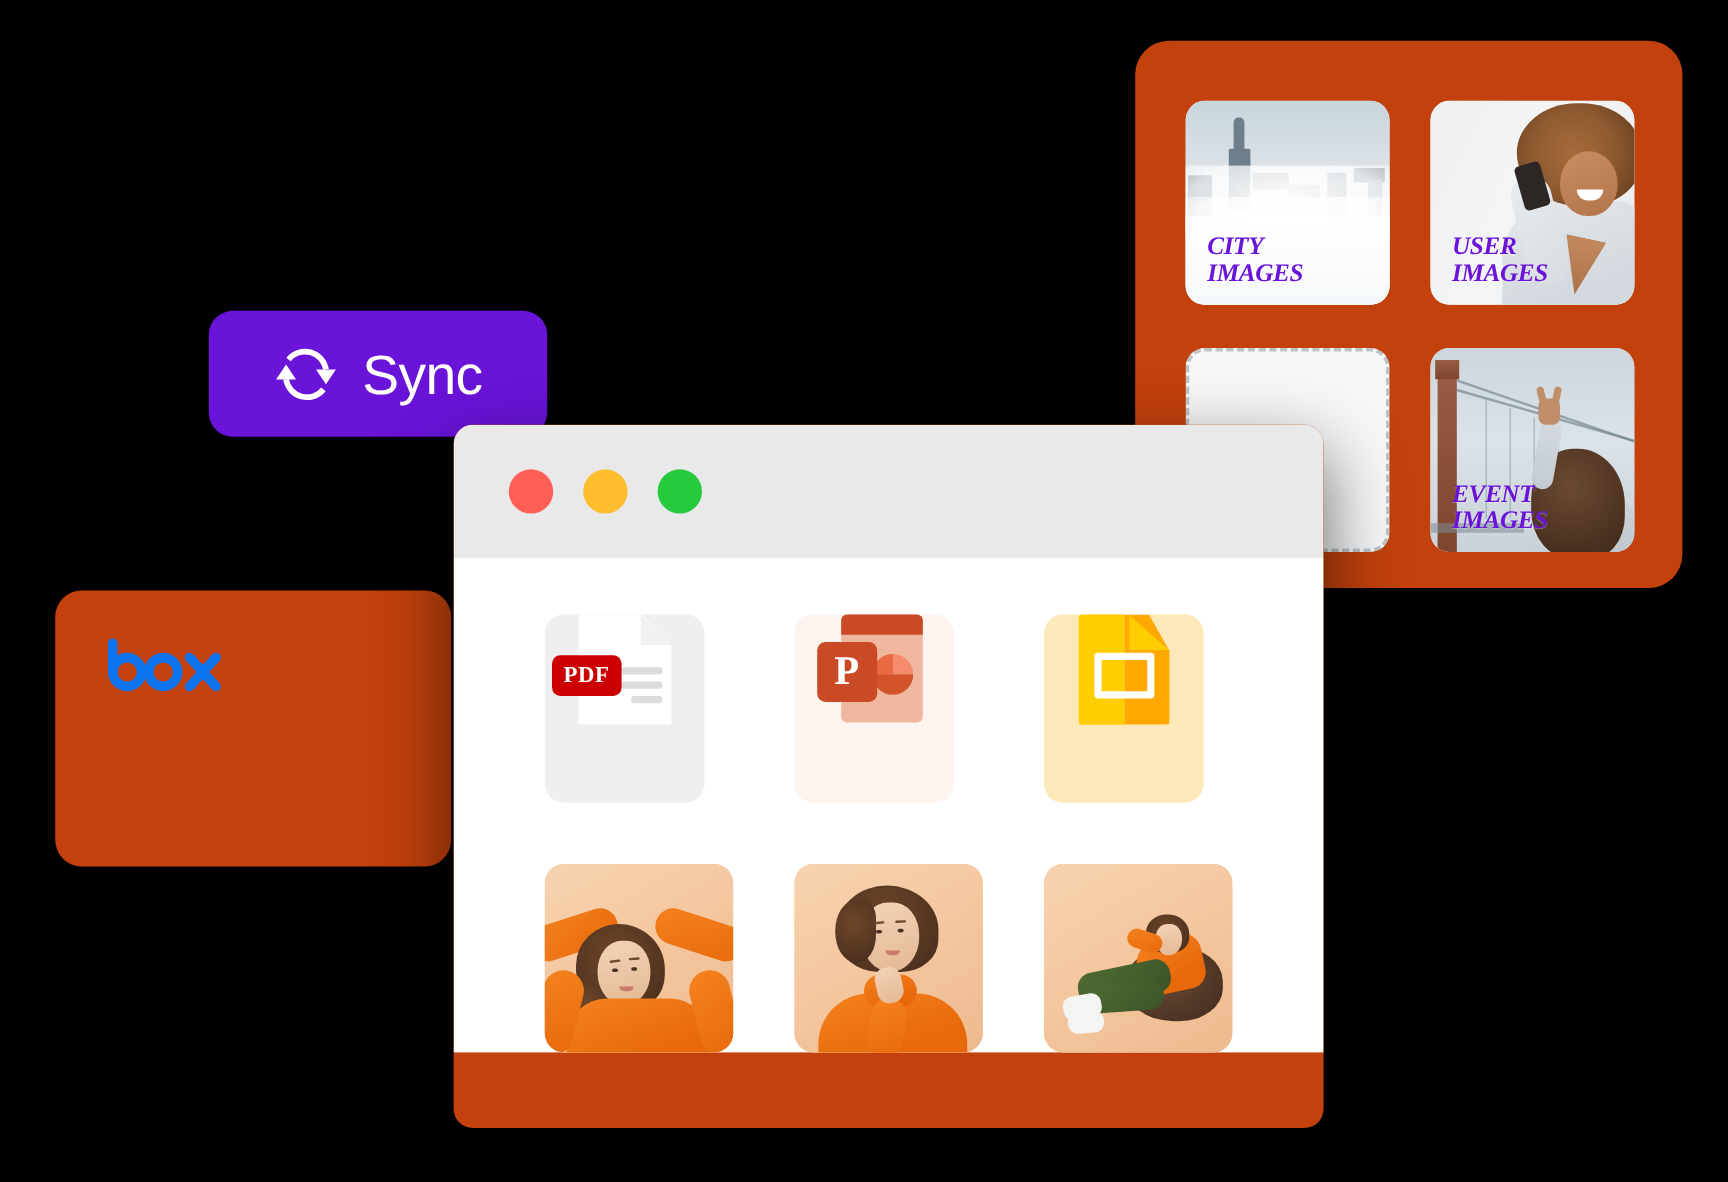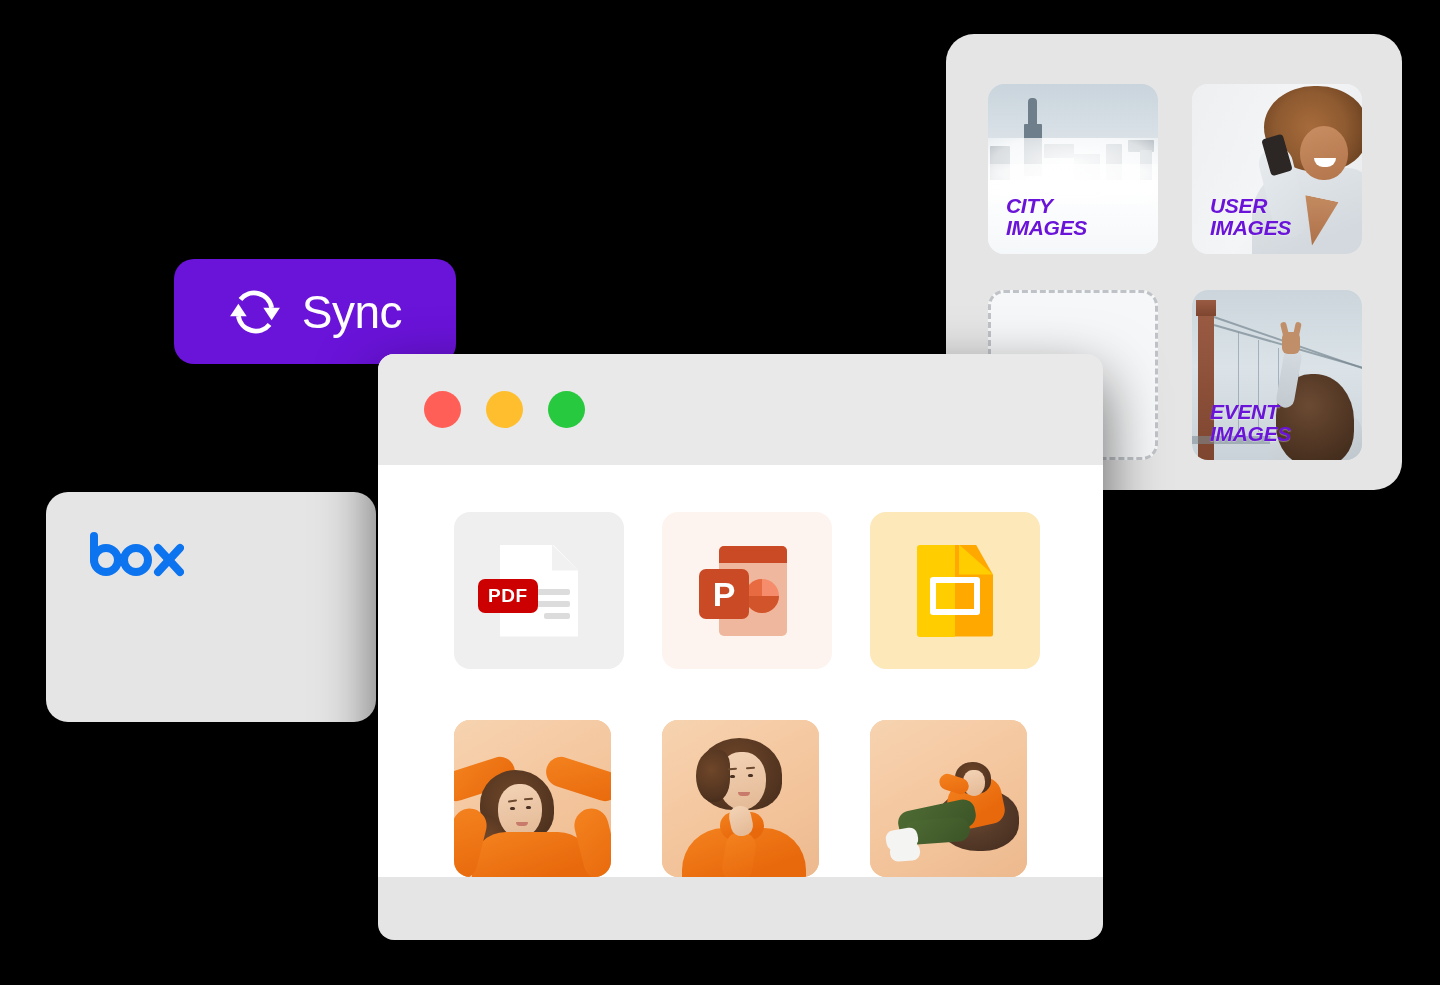--- a/index.html
+++ b/index.html
@@ -16,23 +16,24 @@
   #stage {
     position: relative;
     width: 1440px;
     height: 985px;
     background: #000000;
   }
 
   
   .card {
     position: absolute;
-    background: #e5e5e5;
+    background: #c2410c;
     border-radius: 26px;
     box-shadow: 0 18px 50px rgba(0,0,0,0.55);
+    font-family: Liberation Serif, serif;
   }
 
   
   #gallery-panel {
     left: 946px;
     top: 34px;
     width: 456px;
     height: 456px;
     border-radius: 28px;
     padding: 50px 42px;
@@ -225,23 +226,23 @@
     background: #FFFFFF;
     padding: 47px 0 0 0;
   }
   #file-grid {
     display: grid;
     grid-template-columns: 157px 157px 157px;
     gap: 51px 51px;
     margin-left: 76px;
   }
   .file-tile {
-    width: 170px; height: 157px;
+    width: 133px; height: 157px;
     border-radius: 16px;
-    display: flex; align-items: center; justify-content: center;
+    display: flex; justify-content: center;
     cursor: pointer;
   }
   .file-tile.pdf    { background: #EFEFEF; }
   .file-tile.ppt    { background: #FDF4EF; }
   .file-tile.slides { background: #FDE8B9; }
 
   .photo-tile {
     width: 157px; height: 157px;
     border-radius: 16px;
     overflow: hidden;

